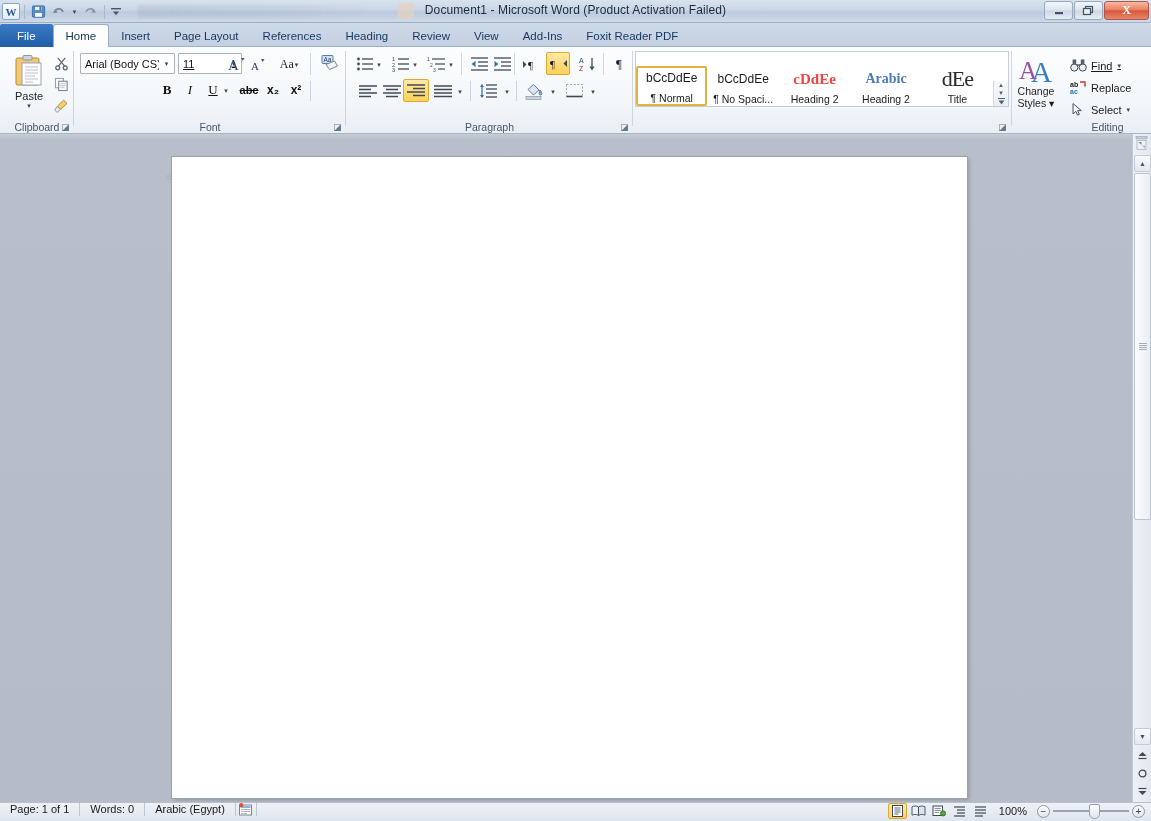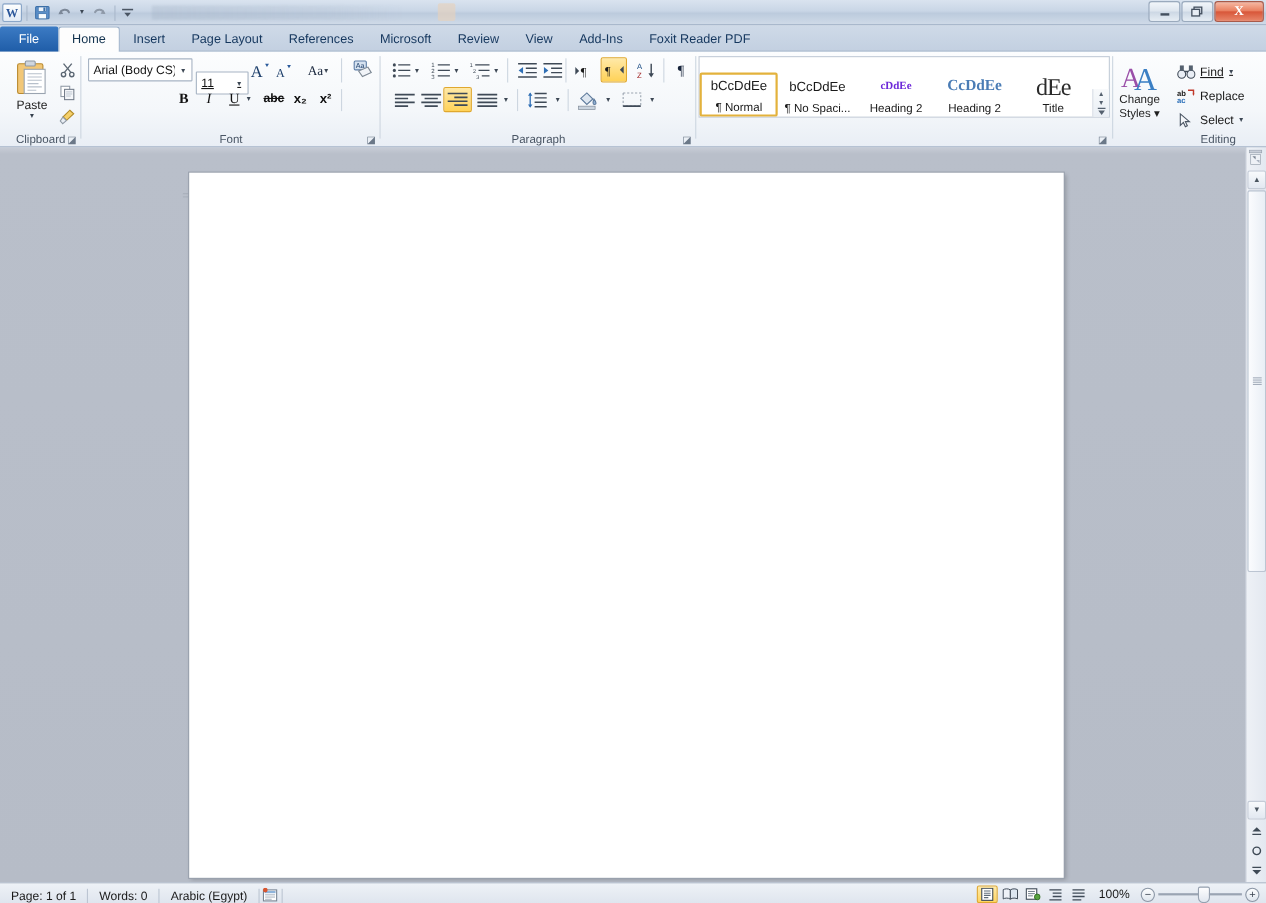--- a/index.html
+++ b/index.html
@@ -184,21 +184,21 @@
   .vs-nav {
     position: absolute; left: 1px; width: 17px; height: 17px;
     display: flex; align-items: center; justify-content: center; font-size: 8px; color: #3f4a56;
   }
 
   
   .statusbar {
     position: absolute; left: 0; bottom: 0; width: 1151px; height: 19px;
     background: linear-gradient(to bottom,#eef2f7,#dfe5ee);
     border-top: 1px solid #b6c0ce;
-    display: flex; align-items: flex-end;
+    display: flex; align-items: flex-start;
   }
   .sb-item { font-size: 11px; color: #1a1a1a; padding: 0 10px; white-space: nowrap; }
   .sb-sep { width: 1px; height: 13px; background: #bcc5d2; }
   .sb-right { margin-left: auto; display: flex; align-items: center; padding-right: 6px; gap: 2px; }
   .vbtn {
     width: 19px; height: 16px; display: flex; align-items: center; justify-content: center;
   }
   .vbtn.sel { background: linear-gradient(to bottom,#ffeaa9,#ffd560); border: 1px solid #e0a82e; border-radius: 2px; }
   .zoomlbl { font-size: 11px; color: #1a1a1a; padding: 0 8px 0 6px; }
   .zslider { position: relative; width: 108px; height: 16px; display: flex; align-items: center; }
@@ -252,20 +252,21 @@
       </div>
       <div class="qsep"></div>
       <div class="qbtn" style="width:14px">
         <svg width="12" height="12" viewBox="0 0 12 12">
           <rect x="1" y="2" width="10" height="1.4" fill="#4a5563"></rect>
           <path d="M3 5.6 L9 5.6 L6 9.2 Z" fill="#4a5563"></path>
         </svg>
       </div>
     </div>
 
+    <div class="ttl-text">Document1  -  Microsoft Word (Product Activation Failed)</div>
 
     <div class="wbtns">
       <div class="wbtn">
         <svg width="12" height="10" viewBox="0 0 12 10">
             <rect x="2" y="6" width="8" height="2.2" fill="#44505f"></rect>
           </svg>
       </div>
       <div class="wbtn">
         <svg width="13" height="11" viewBox="0 0 13 11">
           <rect x="3.5" y="1.5" width="7" height="6" fill="none" stroke="#44505f" stroke-width="1.2"></rect>
@@ -278,21 +279,21 @@
     </div>
   </div>
 
   <div class="tabbar">
     <div class="tabs">
       <div class="tab file">File</div>
       <div class="tab active">Home</div>
       <div class="tab">Insert</div>
       <div class="tab">Page Layout</div>
       <div class="tab">References</div>
-      <div class="tab">Microsoft</div>
+      <div class="tab">Heading</div>
       <div class="tab">Review</div>
       <div class="tab">View</div>
       <div class="tab">Add-Ins</div>
       <div class="tab">Foxit Reader PDF</div>
     </div>
   </div>
 
   <div class="ribbon">
 
     <div class="rgroup" style="left:0; width:74px;">
@@ -347,21 +348,21 @@
           <span class="dl-glyph">◪</span>
         </div>
       <div class="gsep" style="right:0"></div>
     </div>
 
     <div class="rgroup" style="left:74px; width:272px;">
       <div class="combo" style="left:6px; top:6px; width:95px;">
         <span class="cval">Arial (Body CS)</span>
         <span class="carr">▾</span>
       </div>
-      <div class="combo" style="left:104px; top:18px; width:48px;text-decoration:underline;">
+      <div class="combo" style="left:104px; top:6px; width:64px;text-decoration:underline;">
         <span class="cval">11</span>
         <span class="carr">▾</span>
       </div>
 
       <div class="btn-sq" style="left:152px; top:6px;">
         <svg width="20" height="18" viewBox="0 0 20 18">
           <text x="1" y="15" font-family="Liberation Serif, serif" font-size="15" fill="#1d3f6b">A</text>
           <path d="M14 3 L17.5 3 L15.7 6 Z" fill="#2a5a9b"></path>
         </svg>
       </div>
@@ -630,25 +631,25 @@
       <div class="stylebox" style="left:2px; width:374px;">
         <div class="stitem sel">
           <span class="st-prev normal">bCcDdEe</span>
           <span class="st-name">¶ Normal</span>
         </div>
         <div class="stitem">
           <span class="st-prev normal">bCcDdEe</span>
           <span class="st-name">¶ No Spaci...</span>
         </div>
         <div class="stitem">
-          <span class="st-prev" style="font-weight:bold; font-size:10px; color:#6d28d9;font-family:Liberation Serif, serif;">cDdEe</span>
+          <span class="st-prev" style="font-weight:bold; font-size:15px; color:#ef4444;font-family:Liberation Serif, serif;">cDdEe</span>
           <span class="st-name">Heading 2</span>
         </div>
         <div class="stitem">
-          <span class="st-prev" style="font-weight:bold; font-size:14px; color:#4a7cb5;">CcDdEe</span>
+          <span class="st-prev" style="font-weight:bold; font-size:14px; color:#4a7cb5;">Arabic</span>
           <span class="st-name">Heading 2</span>
         </div>
         <div class="stitem">
           <span class="st-prev" style="font-size:22px; color:#2b2b2b; letter-spacing:-1px;">dEe</span>
           <span class="st-name">Title</span>
         </div>
         <div class="st-scroll">
           <div class="st-sb">▴</div>
           <div class="st-sb">▾</div>
           <div class="st-sb">

